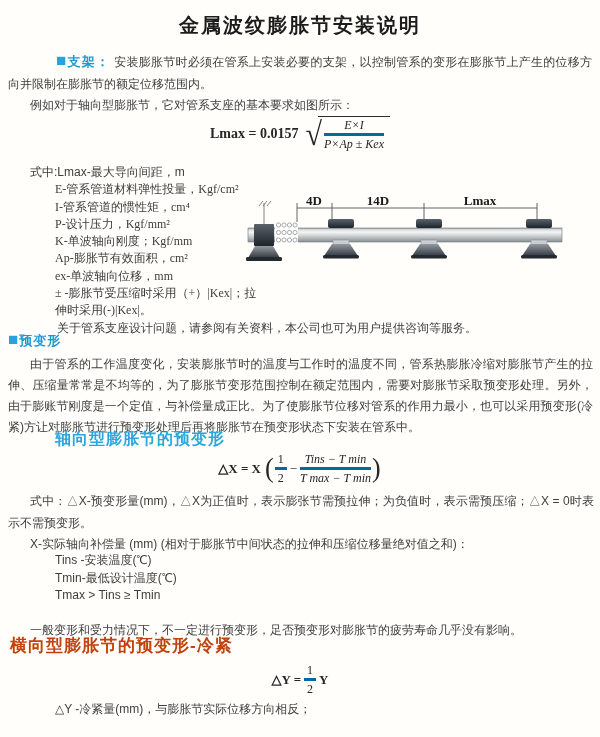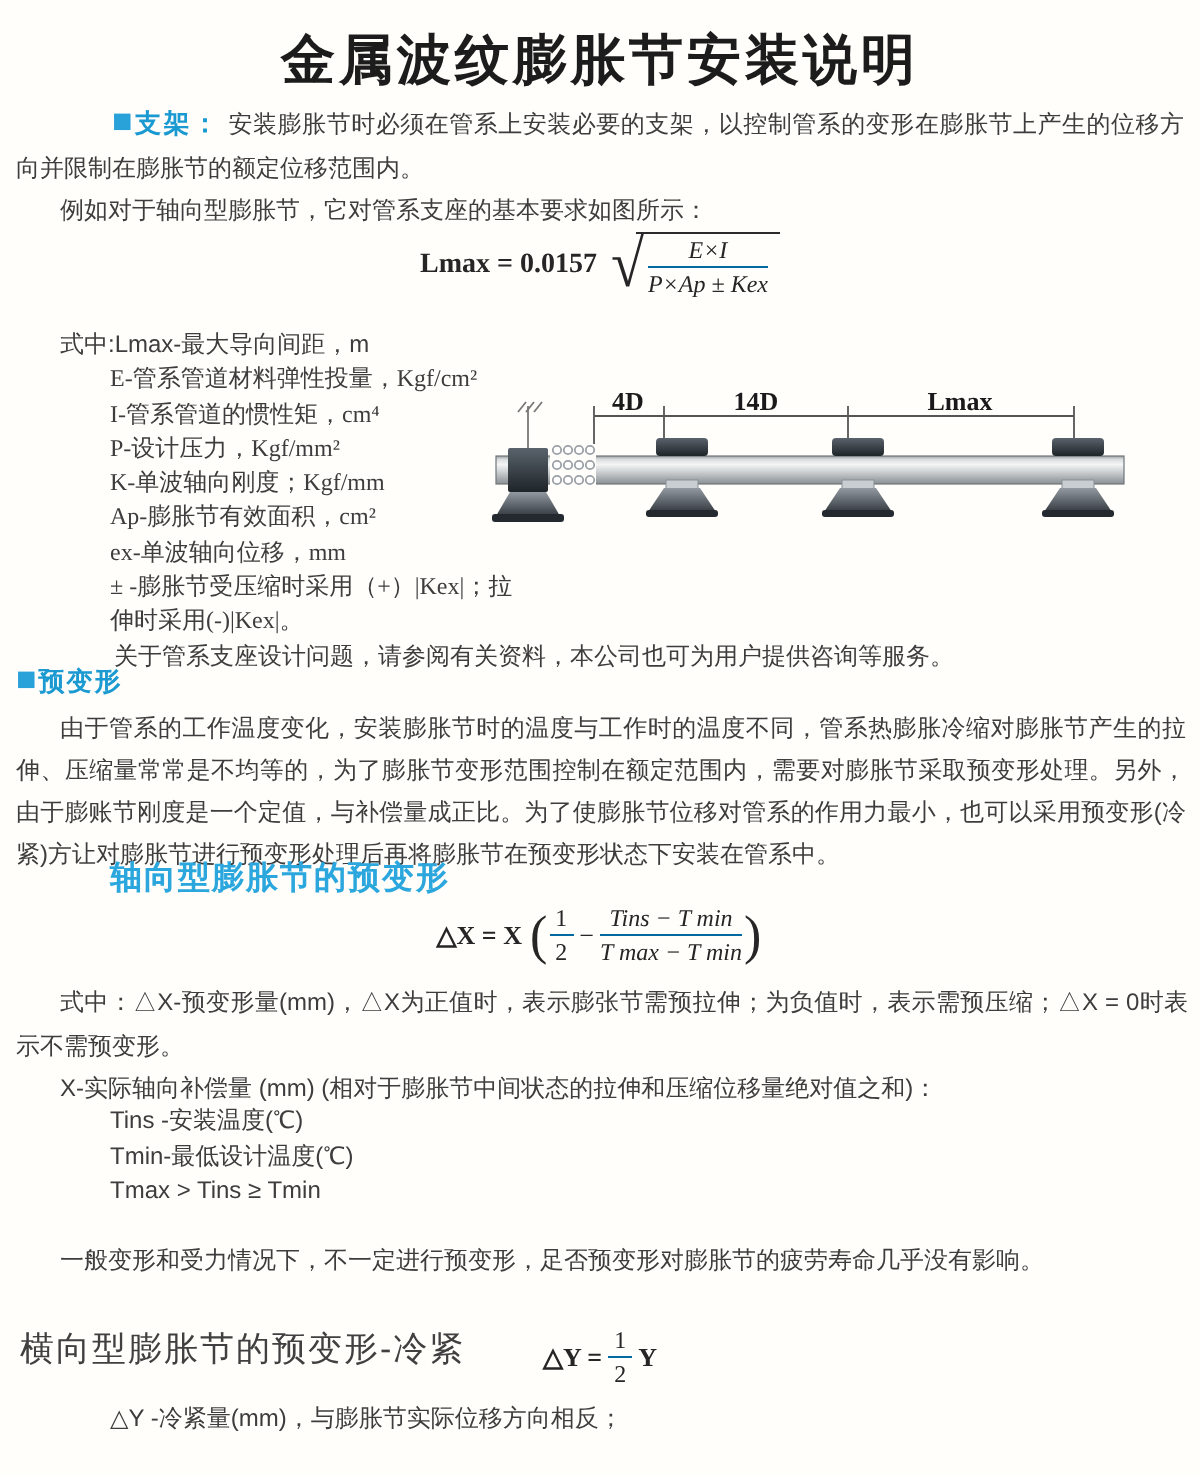--- a/index.html
+++ b/index.html
@@ -4,41 +4,41 @@
 <style>
   html,body { margin:0; padding:0; }
   .page {
     position:relative; width:600px; height:737px;
     background:#fffefb; overflow:hidden;
     font-family:"Liberation Sans", sans-serif;
     color:#3d3d3d; font-size:12px;
   }
   .title {
     position:absolute; top:12px; left:0; width:100%;
-    text-align:center; font-size:27px; font-weight:bold;
+    text-align:center; font-size:20px; font-weight:bold;
     color:#1c1c1c; letter-spacing:2px;
   }
   .intro {
     position:absolute; top:50px; left:8px; width:584px;
     line-height:22px; text-align:justify; text-indent:48px;
   }
   .sec-bullet { color:#29a2da; font-size:17px; font-weight:bold; margin-right:1px; }
   .sec-head   { color:#1b9ad2; font-size:13px; font-weight:bold; letter-spacing:1px; margin-right:4px; }
   .example { position:absolute; top:97px; left:30px; }
 
   .formula1 {
     position:absolute; top:116px; left:0; width:100%;
     display:flex; justify-content:center; align-items:center;
     font-family:"Liberation Serif", serif; color:#262626;
   }
   .f1-lhs { font-weight:bold; font-size:14px; margin-right:7px; }
   .rad-sign { font-size:30px; line-height:30px; display:inline-block; margin-right:-4px; transform:scaleY(1.1); font-weight:400; }
   .rad-body { display:inline-block; border-top:1.4px solid #2b2b2b; padding:1px 6px 0 6px; }
   .frac { display:inline-block; text-align:center; vertical-align:middle; font-size:12px; line-height:1.2; }
-  .frac .n { display:block; border-bottom:1px solid #0369a1; padding:0 3px 1px 3px; }
+  .frac .n { display:block; border-bottom:3px solid #0369a1; padding:0 3px 1px 3px; }
   .frac .d { display:block; padding-top:1px; }
   .it { font-style:italic; }
 
   .where1 { position:absolute; top:164px; left:30px; width:230px; line-height:17.3px; }
   .where1 .ind  { padding-left:25px;font-family:Liberation Serif, serif; }
   .where1 .ind2 { padding-left:27px; width:540px; }
 
   .diagram { position:absolute; left:242px; top:194px; width:356px; height:92px; }
 
   .preform-head { position:absolute; top:330px; left:8px; }
@@ -60,21 +60,21 @@
   .bigparen { font-size:26px; font-weight:400; line-height:1; transform:scaleY(1.05); padding:0 1px; }
   .minus { padding:0 3px; }
 
   .where2 {
     position:absolute; top:491px; left:8px; width:586px;
     line-height:21.5px; text-align:justify; text-indent:22px;
   }
   .xdef  { position:absolute; top:536px; left:30px; }
   .tdefs { position:absolute; top:552px; left:55px; line-height:17.6px; }
   .note2 { position:absolute; top:622px; left:30px; }
-  .lateral-head { position:absolute; top:663px; left:10px; font-size:17px; font-weight:normal; color:#404040; letter-spacing:1px; }
+  .lateral-head { position:absolute; top:634px; left:10px; font-size:17px; font-weight:bold; color:#c2410c; letter-spacing:1px; }
   .note3 { position:absolute; top:701px; left:55px; }
 </style>
 </head>
 <body>
 
 <div class="page">
 
   <div class="title">金属波纹膨胀节安装说明</div>
 
   <div class="intro">

